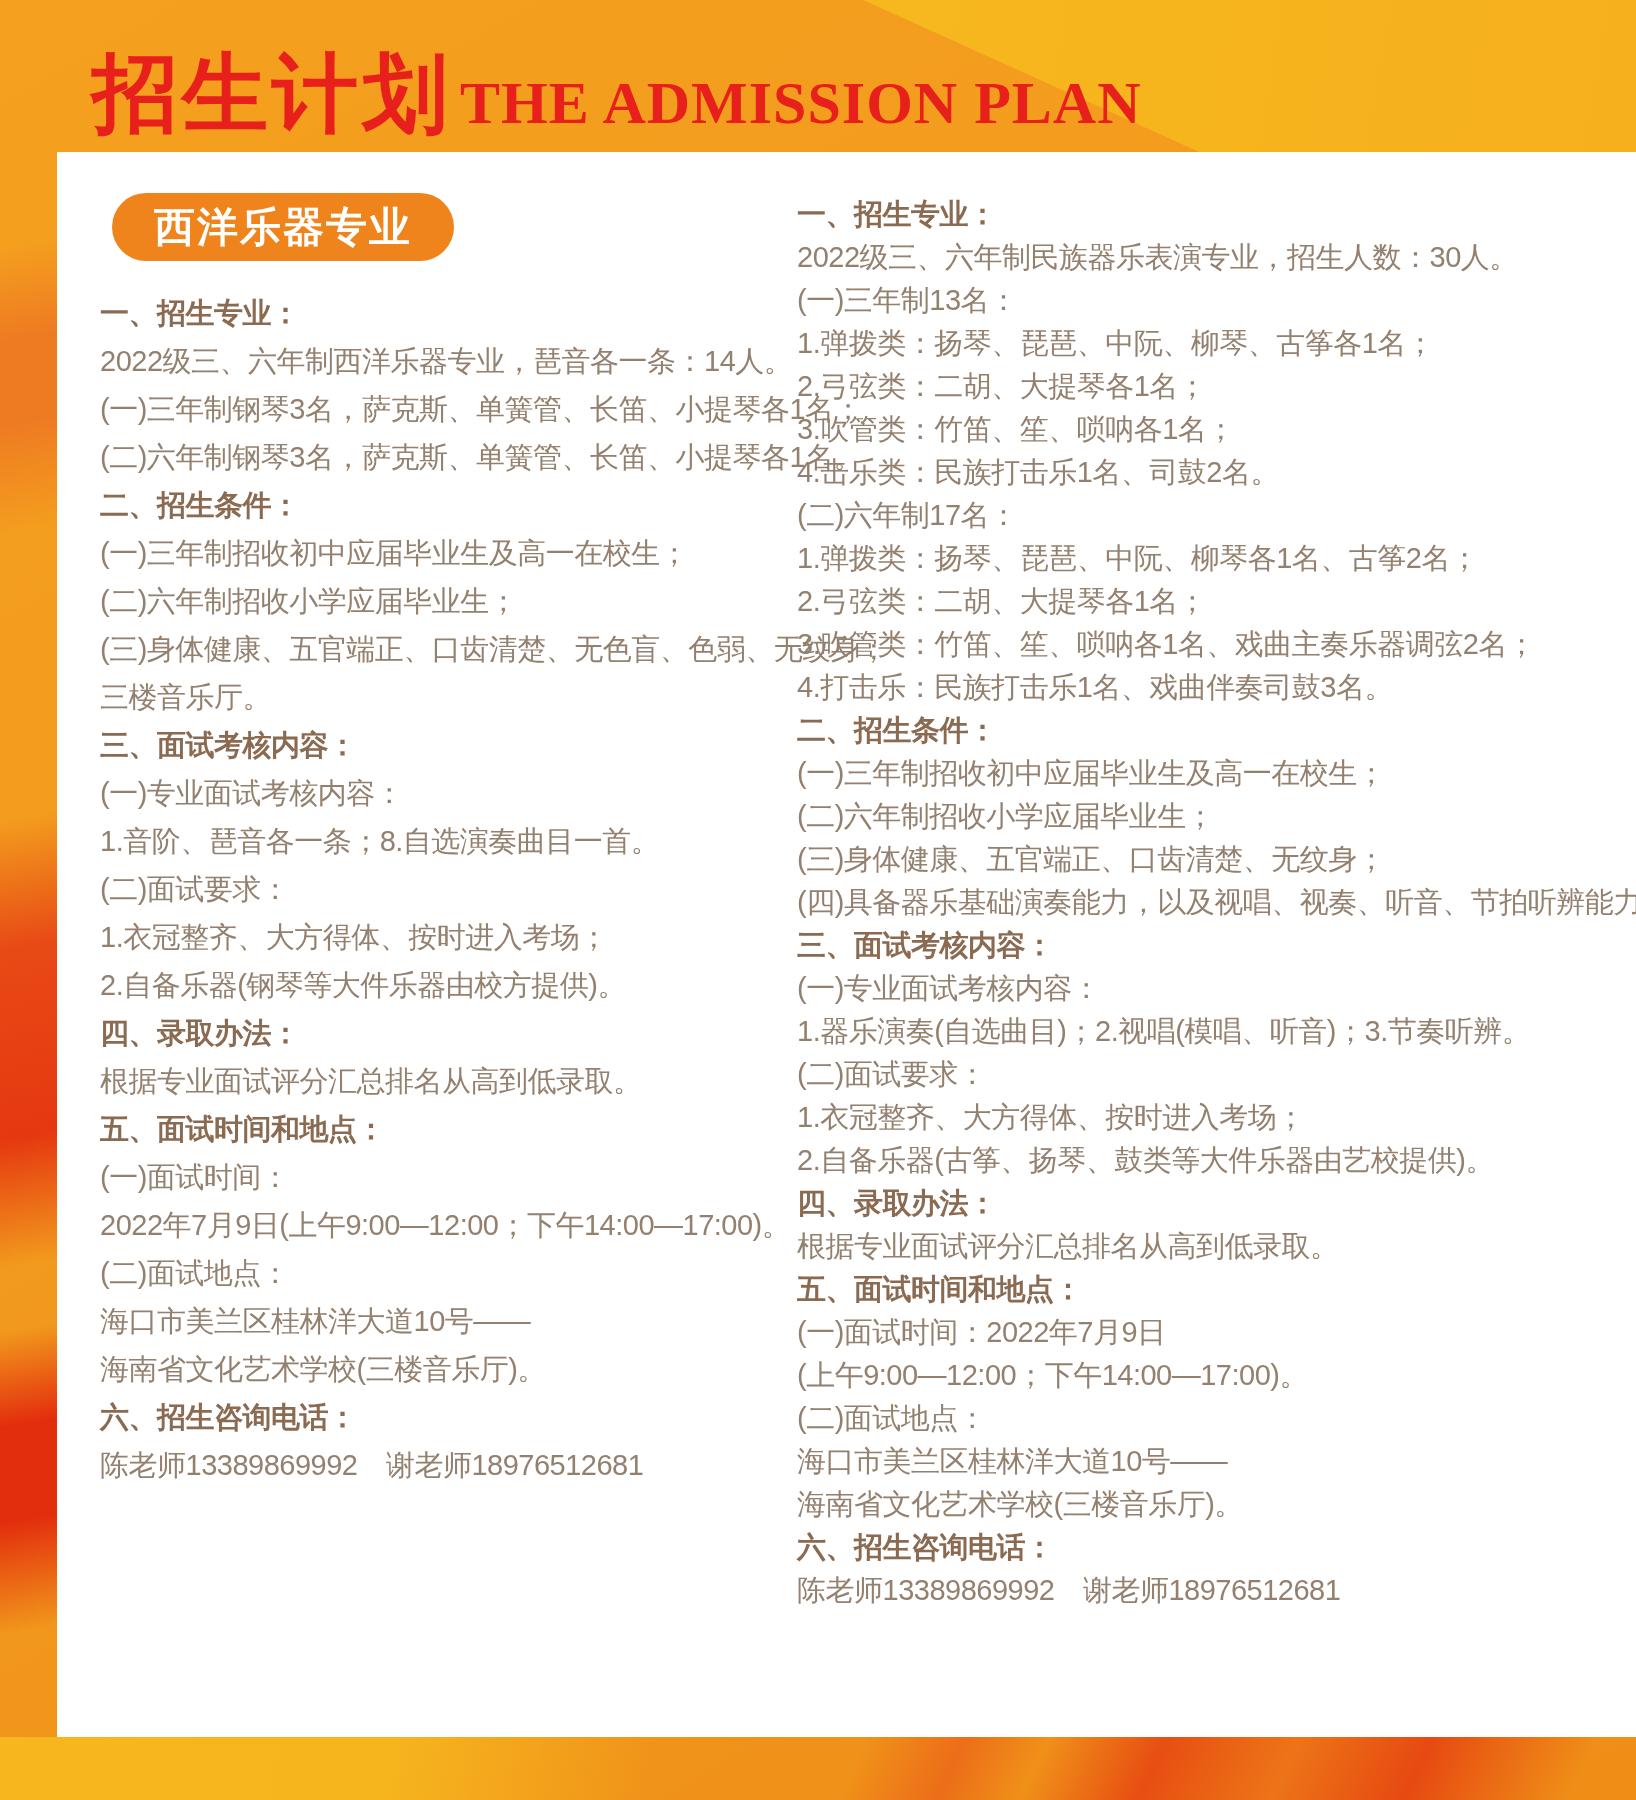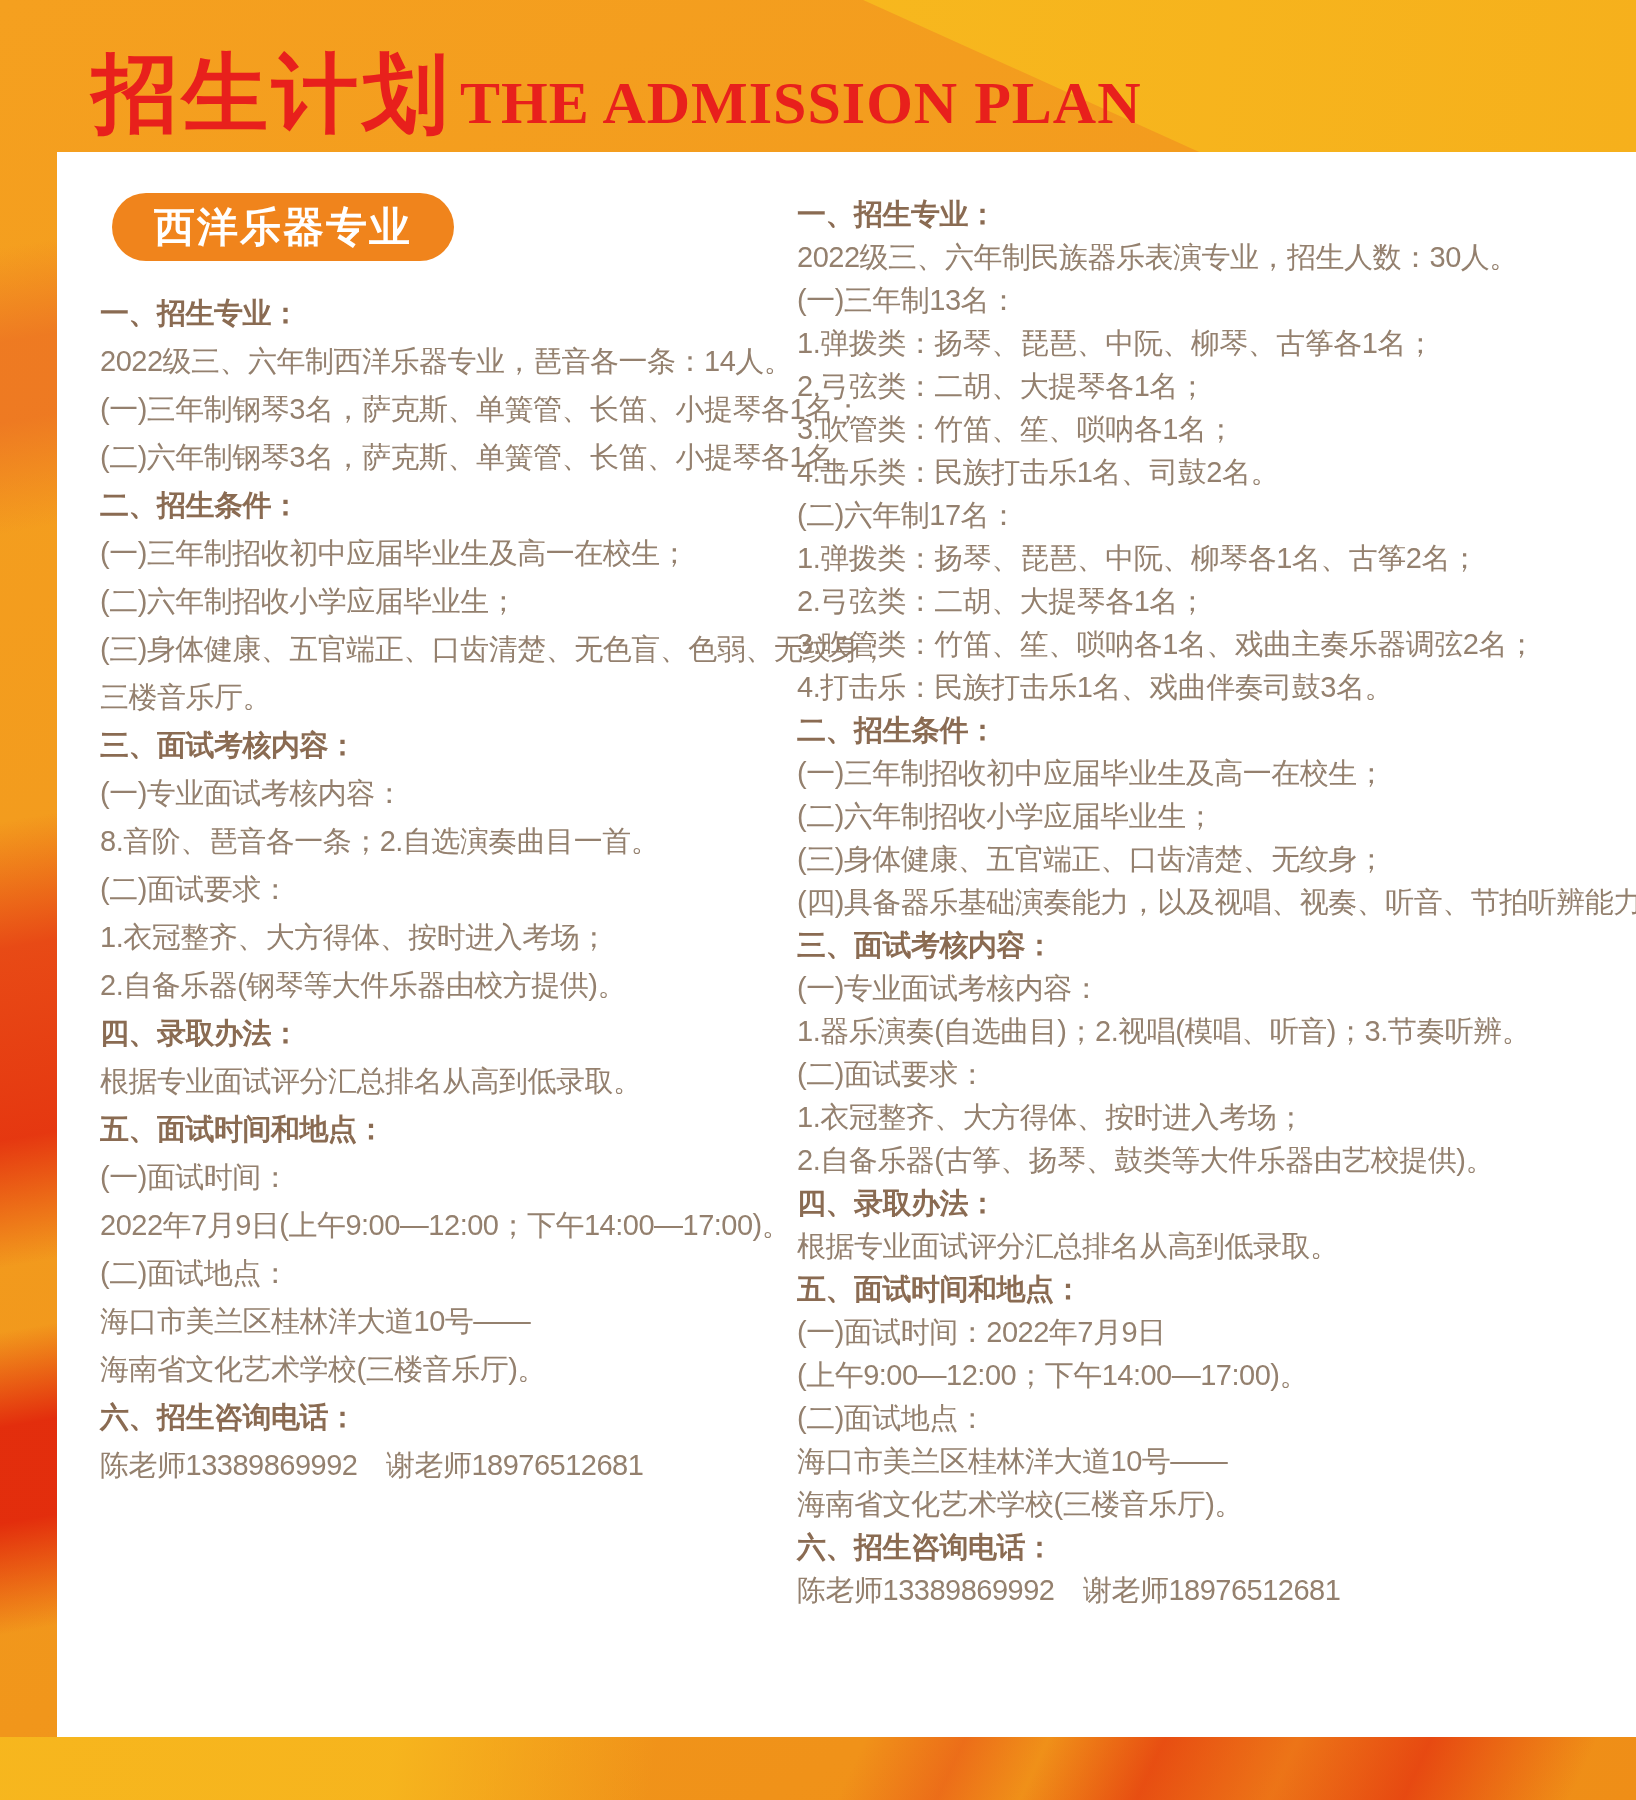--- a/index.html
+++ b/index.html
@@ -121,21 +121,21 @@
           <p class="line body">2022级三、六年制西洋乐器专业，琶音各一条：14人。</p>
           <p class="line body">(一)三年制钢琴3名，萨克斯、单簧管、长笛、小提琴各1名；</p>
           <p class="line body">(二)六年制钢琴3名，萨克斯、单簧管、长笛、小提琴各1名。</p>
           <p class="line heading">二、招生条件：</p>
           <p class="line body">(一)三年制招收初中应届毕业生及高一在校生；</p>
           <p class="line body">(二)六年制招收小学应届毕业生；</p>
           <p class="line body">(三)身体健康、五官端正、口齿清楚、无色盲、色弱、无纹身；</p>
           <p class="line body">三楼音乐厅。</p>
           <p class="line heading">三、面试考核内容：</p>
           <p class="line body">(一)专业面试考核内容：</p>
-          <p class="line body">8.音阶、琶音各一条；2.自选演奏曲目一首。</p>
+          <p class="line body">1.音阶、琶音各一条；8.自选演奏曲目一首。</p>
           <p class="line body">(二)面试要求：</p>
           <p class="line body">1.衣冠整齐、大方得体、按时进入考场；</p>
           <p class="line body">2.自备乐器(钢琴等大件乐器由校方提供)。</p>
           <p class="line heading">四、录取办法：</p>
           <p class="line body">根据专业面试评分汇总排名从高到低录取。</p>
           <p class="line heading">五、面试时间和地点：</p>
           <p class="line body">(一)面试时间：</p>
           <p class="line body">2022年7月9日(上午9:00—12:00；下午14:00—17:00)。</p>
           <p class="line body">(二)面试地点：</p>
           <p class="line body">海口市美兰区桂林洋大道10号——</p>

